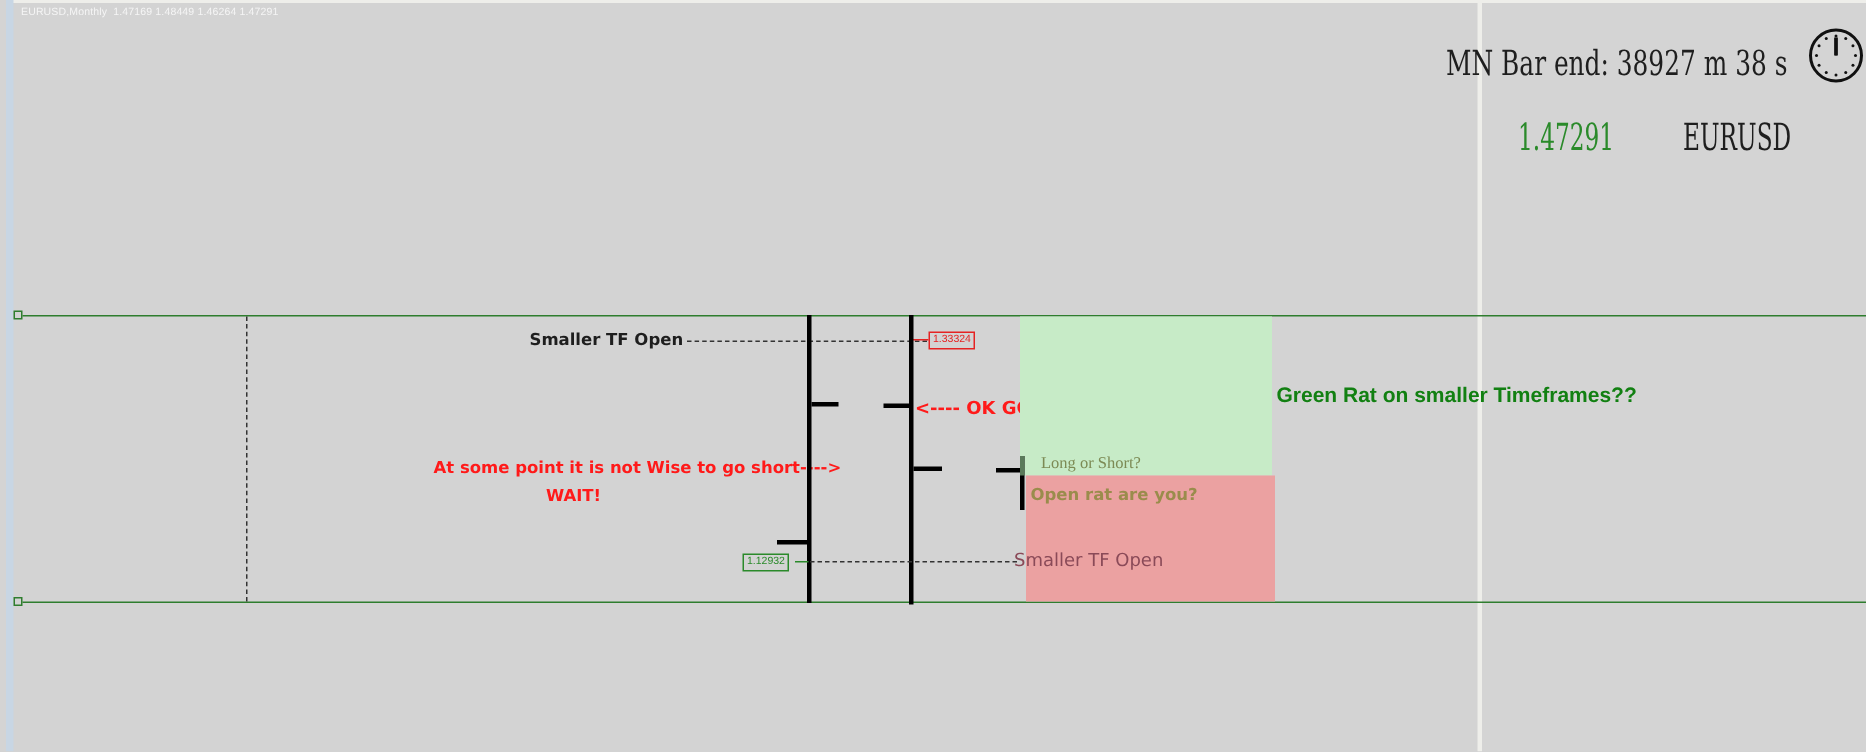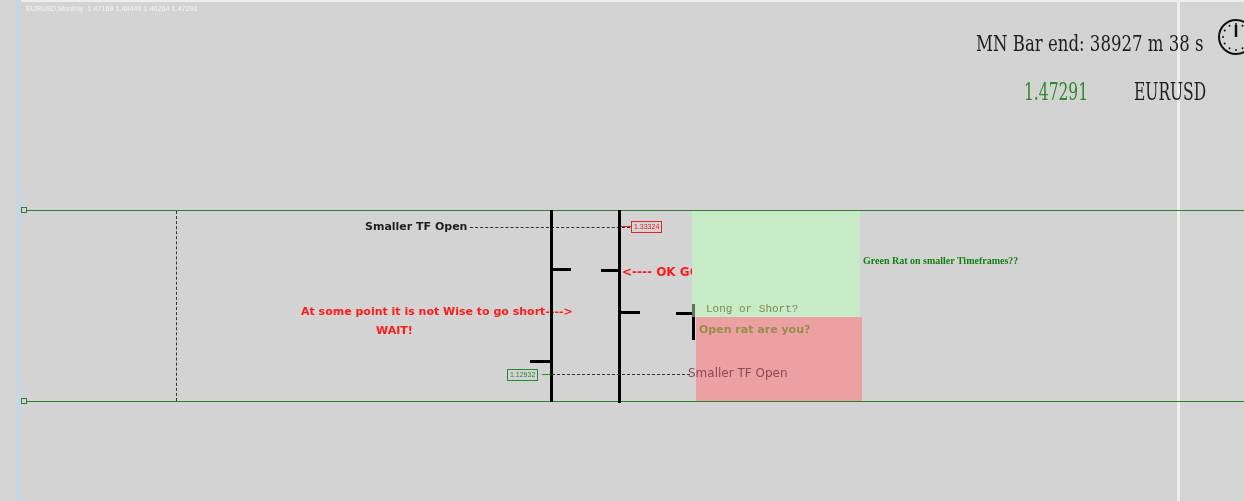--- a/index.html
+++ b/index.html
@@ -1,17 +1,17 @@
 <!DOCTYPE html>
 <html><head>
 <meta charset="utf-8">
 <style>
   html, body { margin:0; padding:0; }
   body { width:1244px; height:501px; overflow:hidden; background:#d4d4d4; position:relative; font-family:"Liberation Sans", sans-serif; }
-  .chart { position:absolute; left:16px; top:0; width:1164px; height:501px; background:#d3d3d3; }
+  .chart { position:absolute; left:4px; top:0; width:984px; height:501px; background:#d3d3d3; }
   .left-edge { position:absolute; left:0; top:0; width:5px; height:501px; background:#c8d6e4; }
   .right-edge { position:absolute; right:0; top:0; width:3px; height:501px; background:#eeeeea; }
   .top-edge { position:absolute; left:0; top:0; width:1244px; height:2px; background:#eeeeea; }
   .abs { position:absolute; }
   .header-text { left:10px; top:5px; font-size:7px; color:#f5f5f5; white-space:nowrap; letter-spacing:0.1px; }
   .bar-end { left:960px; top:30px; font-family:"DejaVu Serif", serif; font-size:23px; color:#1e1e1e; transform:scaleX(0.72); transform-origin:left top; white-space:nowrap; }
   .price { left:1008px; top:77px; font-family:"DejaVu Serif", serif; font-size:25px; color:#2a8a2a; transform:scaleX(0.62); transform-origin:left top; white-space:nowrap; }
   .symbol { left:1118px; top:77px; font-family:"DejaVu Serif", serif; font-size:25px; color:#1e1e1e; transform:scaleX(0.62); transform-origin:left top; white-space:nowrap; }
   .clock { left:1200px; top:17px; width:40px; height:40px; }
   .hline { height:1px; background:#2e7d2e; }
@@ -21,24 +21,24 @@
   .range-label { left:74px; top:283px; font-family:"DejaVu Sans", sans-serif; font-size:30px; font-weight:bold; color:#111; background:#d3d3d3; padding:0 10px 0 0; white-space:nowrap; letter-spacing:-0.5px; }
   .red-note { font-family:"DejaVu Sans", sans-serif; font-size:11px; font-weight:bold; color:#ff1a1a; white-space:nowrap; }
   .tf-open { font-family:"DejaVu Sans", sans-serif; font-size:11px; font-weight:bold; color:#1e1e1e; white-space:nowrap; }
   .candle-body { width:3px; background:#000; }
   .tick { height:3px; background:#000; }
   .price-box { font-size:7px; padding:0 2px; line-height:10px; white-space:nowrap; background:#d3d3d3; }
   .box-red { border:1px solid #e52222; color:#e52222; }
   .box-green { border:1px solid #2a8a2a; color:#2a8a2a; }
   .green-rect { background:#c7ebc7; }
   .red-rect { background:#eba1a1; }
-  .olive { font-family:Liberation Mono, monospace; font-size:11px; color:#7c8a54; white-space:nowrap; }
+  .olive { font-family:Liberation Serif, serif; font-size:11px; color:#7c8a54; white-space:nowrap; }
   .olive-dark { font-family:"DejaVu Sans", sans-serif; font-size:11px; font-weight:bold; color:#9a8c4c; white-space:nowrap; }
   .rose { font-family:"DejaVu Sans", sans-serif; font-size:12px; color:#8a4a58; white-space:nowrap; }
-  .green-q { font-family:Liberation Serif, serif; font-size:10px; font-weight:bold; color:#128012; white-space:nowrap; }
+  .green-q { font-family:Liberation Sans, sans-serif; font-size:14px; font-weight:bold; color:#128012; white-space:nowrap; }
   .red-q { font-family:"Liberation Sans", sans-serif; font-size:14px; font-weight:bold; color:#ff1010; white-space:nowrap; }
 </style>
 </head>
 <body>
 
 <div class="chart">
   <div class="top-edge"></div>
   <div class="left-edge"></div>
   <div class="right-edge"></div>
 

